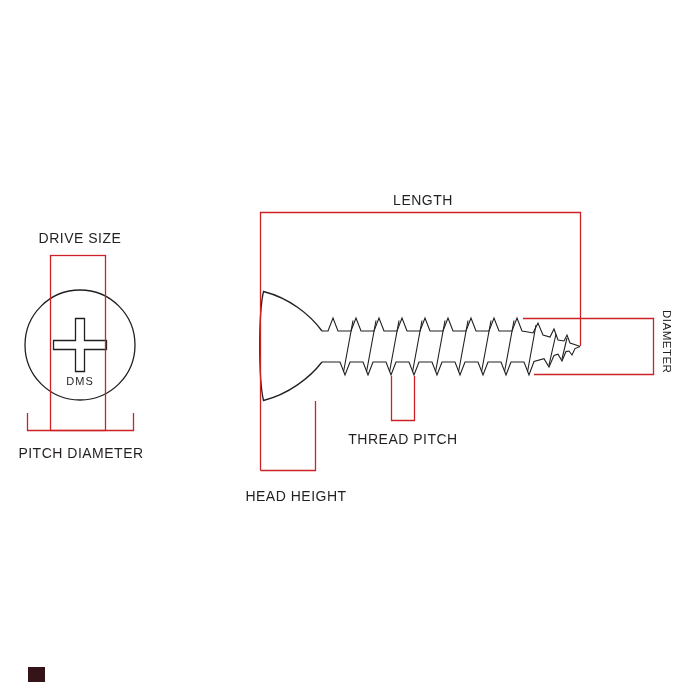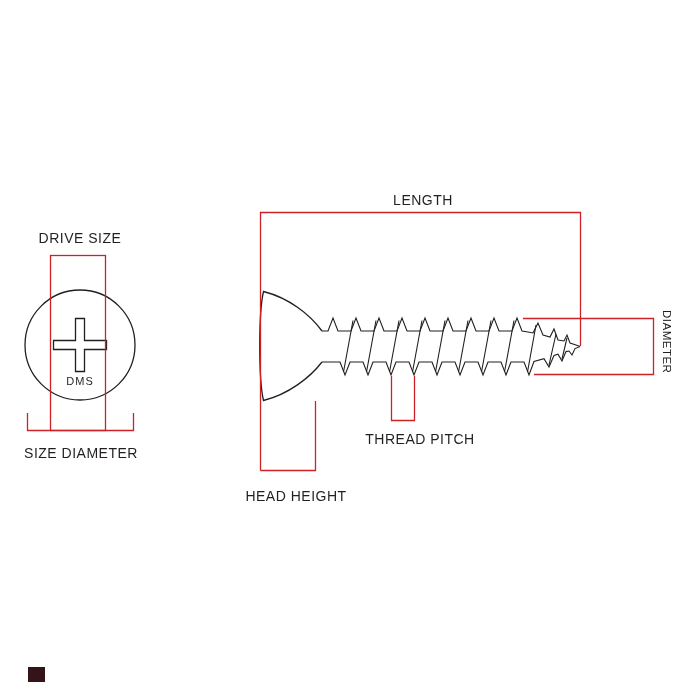--- a/index.html
+++ b/index.html
@@ -76,27 +76,27 @@
     <rect class="red" x="50.5" y="255.5" width="55" height="175"></rect>
     <path class="red" d="M27.5,413 L27.5,430.5 L133.5,430.5 L133.5,413"></path>
     <path class="red" d="M260.5,470.5 L260.5,212.5 L580.5,212.5 L580.5,346"></path>
     <path class="red" d="M260.5,470.5 L315.5,470.5 L315.5,401"></path>
     <path class="red" d="M523,318.5 L653.5,318.5 L653.5,374.5 L534,374.5"></path>
     <path class="red" d="M391.5,376 L391.5,420.5 L414.5,420.5 L414.5,376"></path>
   </svg>
 
   <div class="label" style="left:80px; top:230px;">DRIVE SIZE</div>
 
-  <div class="label" style="left:81px; top:445px;">SIZE DIAMETER</div>
+  <div class="label" style="left:81px; top:445px;">PITCH DIAMETER</div>
 
   <div class="label" style="left:423px; top:192px;">LENGTH</div>
 
   <div class="label-vertical" style="left:661px; top:310px;">DIAMETER</div>
 
-  <div class="label" style="left:420px; top:431px;text-align:center;">THREAD PITCH</div>
+  <div class="label" style="left:403px; top:431px;text-align:center;">THREAD PITCH</div>
 
   <div class="label" style="left:287px; top:488px;padding-left:18px;">HEAD HEIGHT</div>
 
   <div class="label-small" style="left:80px; top:375px;">DMS</div>
 
   <div class="corner-mark"></div>
 
 </div>
 
 </body></html>

